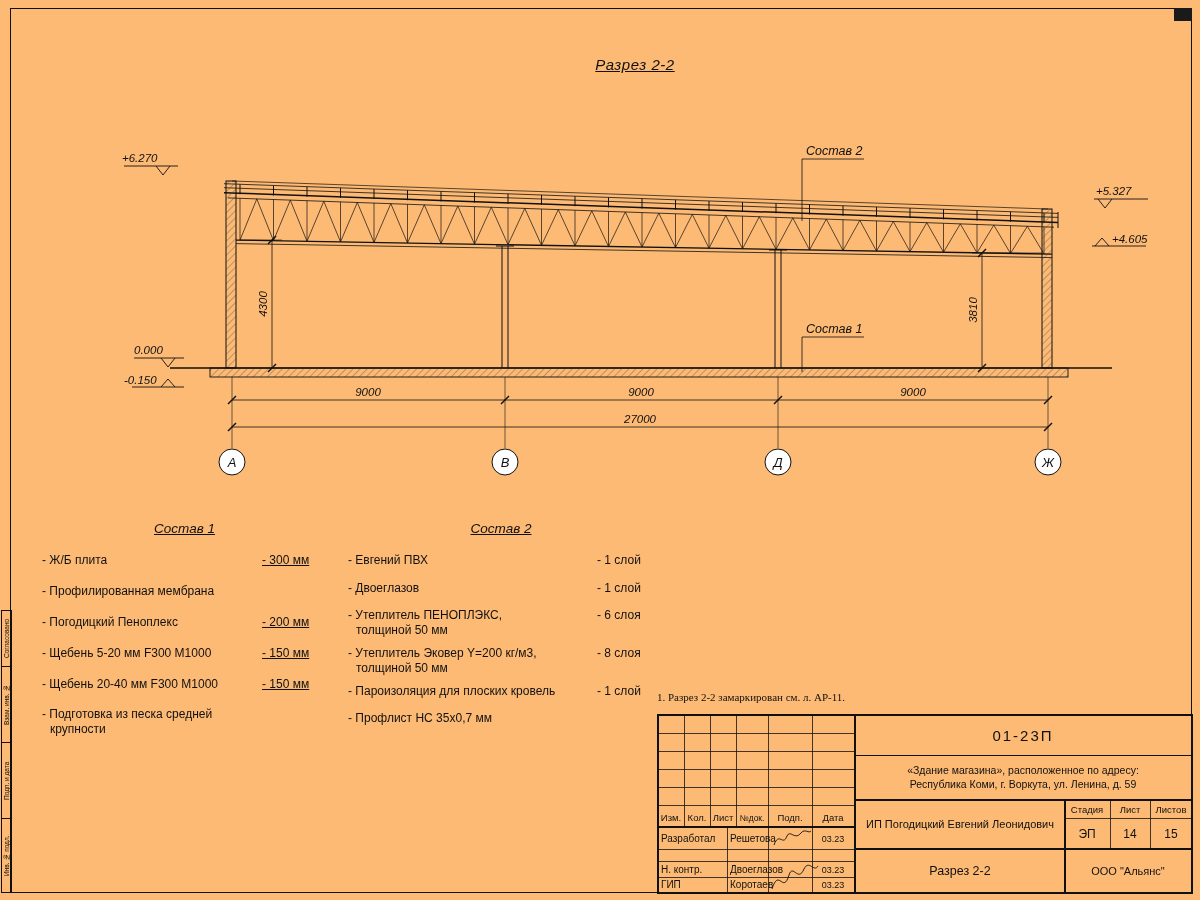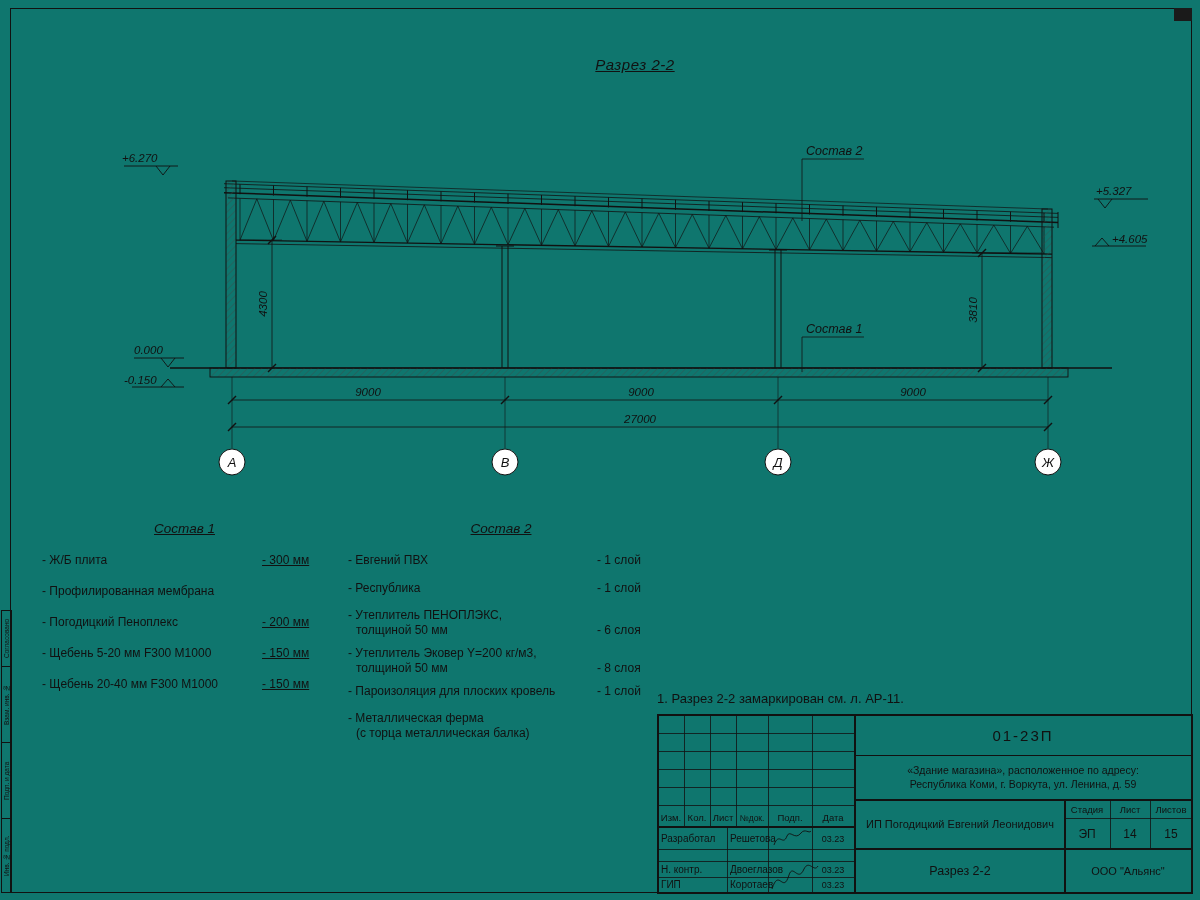--- a/index.html
+++ b/index.html
@@ -1,45 +1,45 @@
 <!DOCTYPE html>
 <html><head>
 <meta charset="utf-8">
 <style>
   * { box-sizing: border-box; margin: 0; padding: 0; }
   html,body { background:#e8e8e8; }
   .sheet {
-    position: relative; width: 1200px; height: 900px; background: #0f766e;
+    position: relative; width: 1200px; height: 900px; background: #fdba74;
     font-family: "Liberation Sans", sans-serif; color: #111;
     outline: 1px solid #bbb; overflow: hidden;
   }
   .frame { position:absolute; left:10px; top:8px; right:8px; bottom:7px; border:1.4px solid #111; }
   .corner-box { position:absolute; left:1174px; top:8px; width:18px; height:13px; background:#1a1a1a; }
   .page-title {
     position:absolute; left:545px; top:56px; width:180px; text-align:center;
     font-style:italic; font-size:15px; text-decoration:underline; letter-spacing:.5px;
   }
   svg text { fill:#111; }
   .t11 { font:italic 11.5px "Liberation Sans",sans-serif; }
   .t12 { font:italic 12.5px "Liberation Sans",sans-serif; }
   .ax  { font:italic 13px "Liberation Sans",sans-serif; }
   .mid { text-anchor:middle; }
 
   
   .s-block { position:absolute; font-size:12px; line-height:15px; }
   .s-head { text-align:center; font-style:italic; font-size:13.5px; text-decoration:underline; margin-bottom:17px; }
-  .s-row { display:flex; align-items:flex-end; }
+  .s-row { display:flex; align-items:flex-start; }
   .s-lab { display:block; }
   .s-lab .l2 { padding-left:8px; }
   .sostav1 .s-lab { width:220px; }
   .sostav1 .s-val { width:62px;text-decoration:underline; }
   .sostav2 .s-lab { width:249px; }
   .sostav2 .s-val { width:56px; }
 
-  .note { position:absolute; left:657px; top:691px; font-size:13px; }
+  .note { position:absolute; left:657px; top:691px; font-size:11px;font-family:Liberation Serif, serif; }
 
   
   .lcol { position:absolute; left:1px; top:610px; width:11px; height:283px; }
   .vcell { border:1px solid #111; border-bottom:none; width:11px; overflow:hidden; }
   .vcell:last-child { border-bottom:1px solid #111; }
   .vcell span {
     display:block; writing-mode:vertical-rl; transform:rotate(180deg);
     font-size:6.5px; line-height:9px; text-align:center; width:100%; height:100%;
     white-space:nowrap;
   }
@@ -195,55 +195,59 @@
       <span class="s-val">- 200 мм</span>
     </div>
     <div class="s-row" style="margin-bottom:16px">
       <span class="s-lab">-  Щебень 5-20 мм F300 М1000</span>
       <span class="s-val">- 150 мм</span>
     </div>
     <div class="s-row" style="margin-bottom:15px">
       <span class="s-lab">-  Щебень 20-40 мм F300 М1000</span>
       <span class="s-val">- 150 мм</span>
     </div>
+    <div class="s-row">
+      <span class="s-lab">
+        <span>- Подготовка из песка средней</span>
+        <span class="l2" style="display:block">крупности</span>
+      </span>
+      <span class="s-val"></span>
+    </div>
   </div>
 
   <div class="s-block sostav2" style="left:348px; top:521px; width:306px">
     <div class="s-head">Состав 2</div>
     <div class="s-row" style="margin-bottom:13px">
       <span class="s-lab">- Евгений ПВХ</span>
       <span class="s-val">- 1 слой</span>
     </div>
     <div class="s-row" style="margin-bottom:12px">
-      <span class="s-lab">- Республика</span>
+      <span class="s-lab">- Двоеглазов</span>
       <span class="s-val">- 1 слой</span>
     </div>
     <div class="s-row" style="margin-bottom:8px">
       <span class="s-lab">
         <span>- Утеплитель ПЕНОПЛЭКС,</span>
         <span class="l2" style="display:block">толщиной 50 мм</span>
       </span>
       <span class="s-val">- 6 слоя</span>
     </div>
     <div class="s-row" style="margin-bottom:8px">
       <span class="s-lab">
         <span>- Утеплитель Эковер Y=200 кг/м3,</span>
         <span class="l2" style="display:block">толщиной 50 мм</span>
       </span>
       <span class="s-val">- 8 слоя</span>
     </div>
     <div class="s-row" style="margin-bottom:12px">
       <span class="s-lab">- Пароизоляция для плоских кровель</span>
       <span class="s-val">- 1 слой</span>
     </div>
-    <div class="s-row">
-      <span class="s-lab">
-        <span>- Металлическая ферма</span>
-        <span class="l2" style="display:block">(с торца металлическая балка)</span>
-      </span>
+    <div class="s-row" style="margin-bottom:12px">
+      <span class="s-lab">- Профлист НС 35х0,7 мм</span>
       <span class="s-val"></span>
     </div>
   </div>
 
   <div class="note">1. Разрез 2-2 замаркирован см. л. АР-11.</div>
 
   <svg class="tb-svg" width="550" height="193" viewBox="0 0 550 193" shape-rendering="crispEdges">
     <g stroke="#111" fill="none">
       <rect x="8" y="8" width="534" height="178" stroke-width="2"></rect>
 

